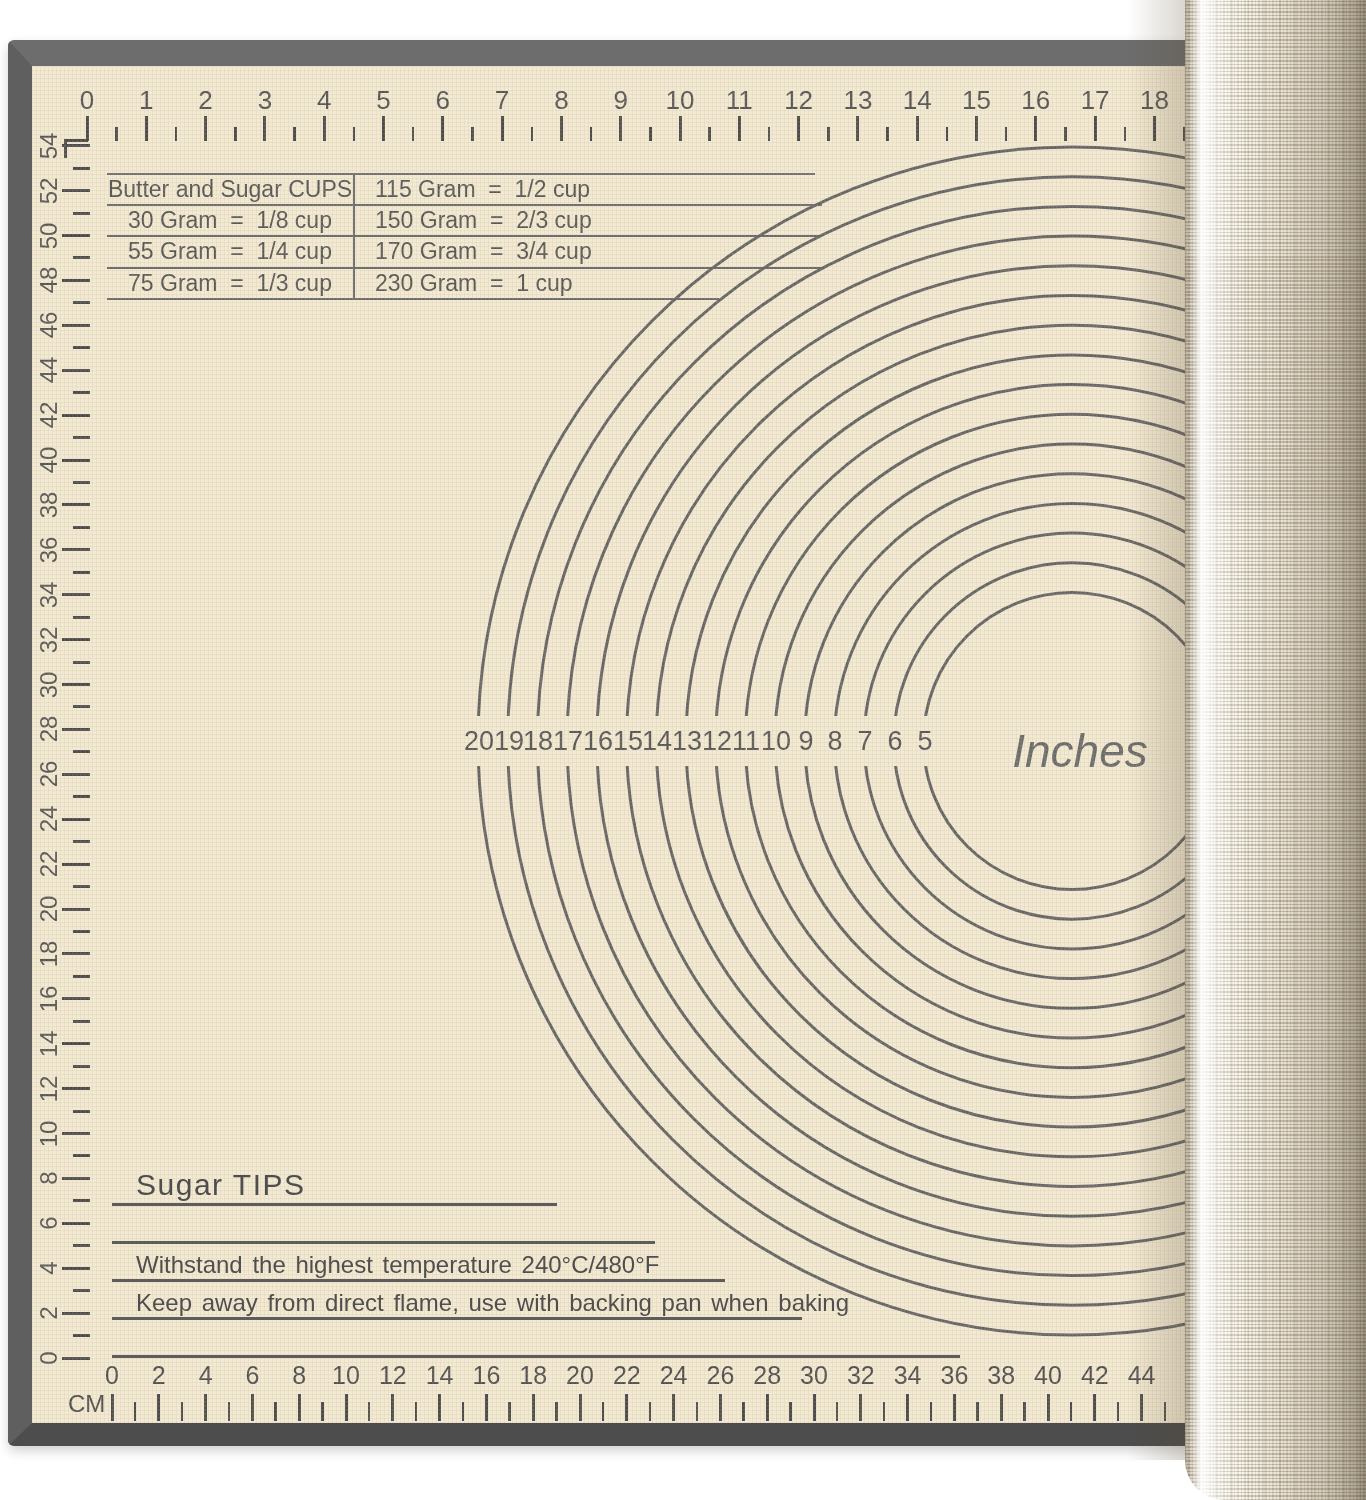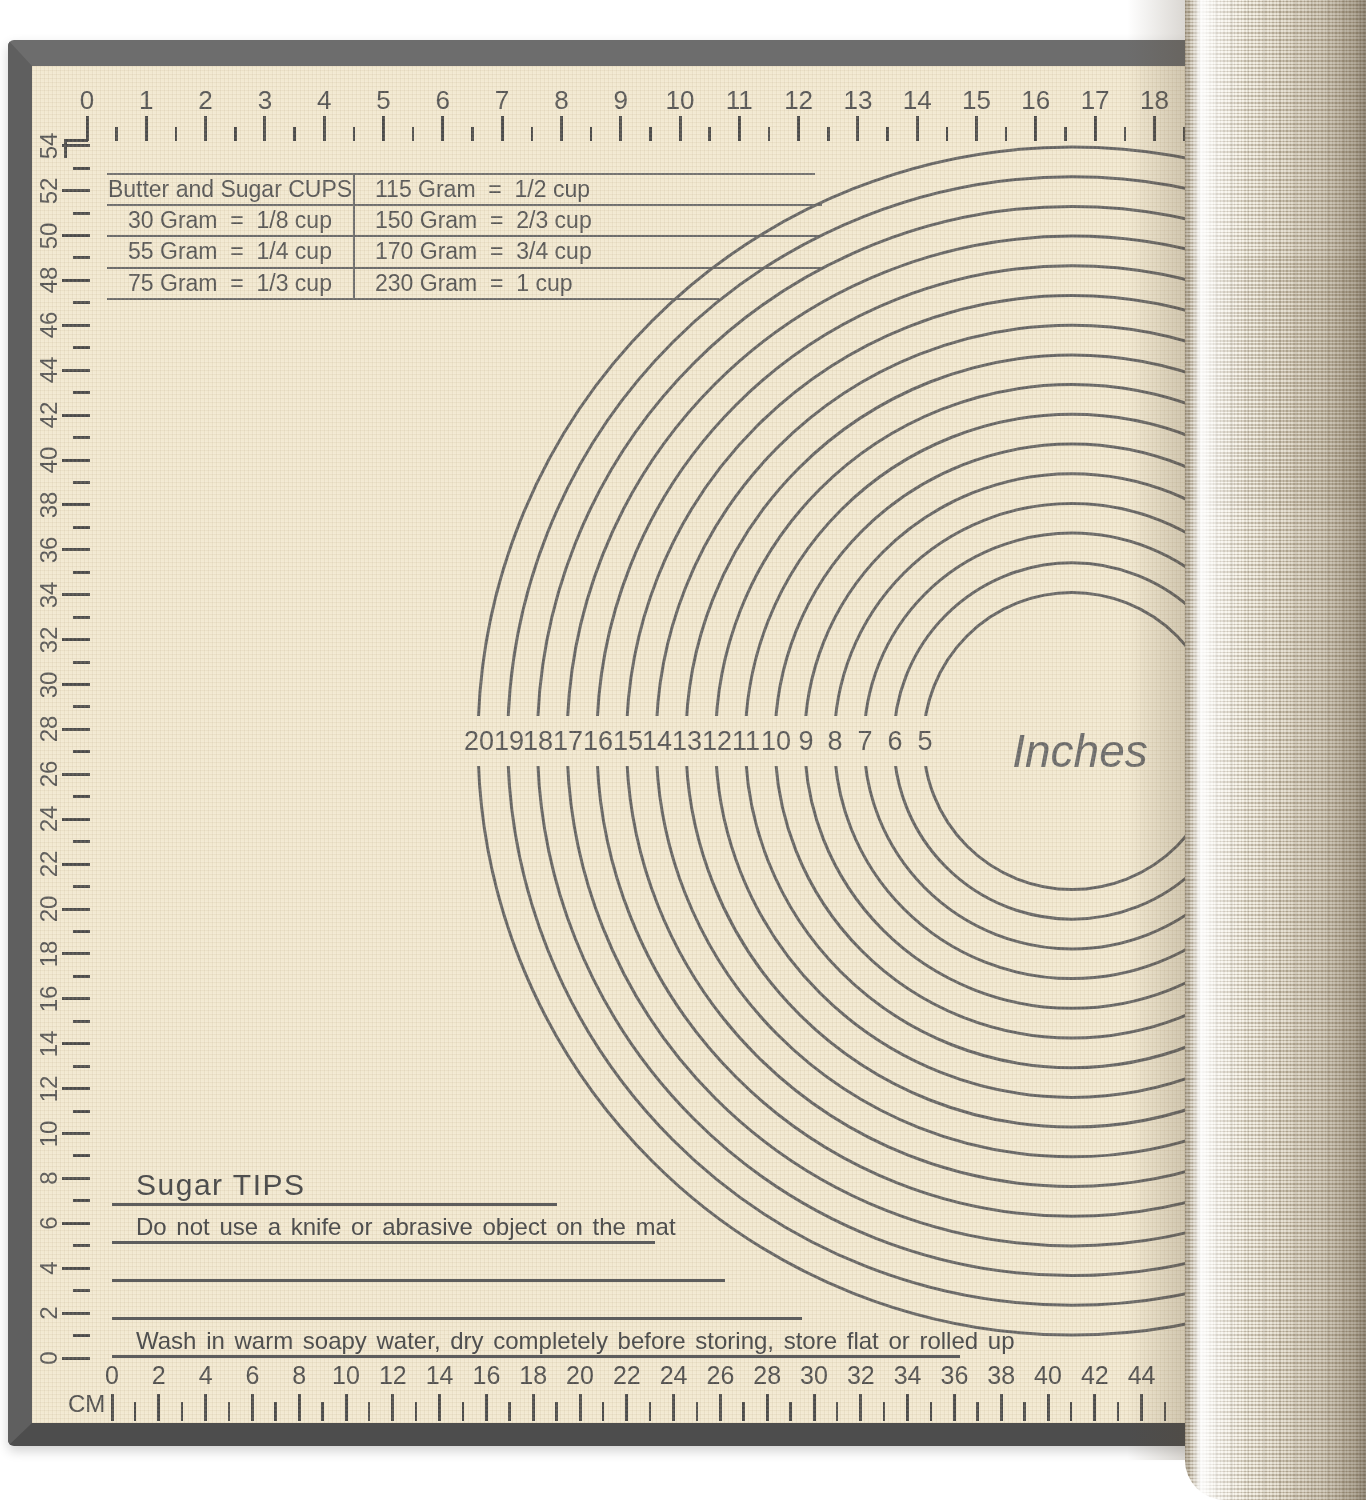--- a/index.html
+++ b/index.html
@@ -332,22 +332,22 @@
       <text x="865" y="750" text-anchor="middle" font-size="27" fill="#575757">7</text>
       <text x="895" y="750" text-anchor="middle" font-size="27" fill="#575757">6</text>
       <text x="925" y="750" text-anchor="middle" font-size="27" fill="#575757">5</text>
       <text x="1080" y="767" text-anchor="middle" font-size="46" font-style="italic" fill="#6a6a6a">Inches</text>
     </svg>
 
   <div class="mat-texture"></div>
 
   <div class="warm-heading">Sugar TIPS</div>
   <div class="tip-line" style="top:1203px;width:445px;"></div>
-  <div class="tip-text" style="top:1213px;">Do not use a knife or abrasive object on the mat</div>
   <div class="tip-line" style="top:1241px;width:543px;"></div>
+  <div class="tip-text" style="top:1251px;">Withstand the highest temperature 240°C/480°F</div>
   <div class="tip-line" style="top:1279px;width:613px;"></div>
+  <div class="tip-text" style="top:1289px;">Keep away from direct flame, use with backing pan when baking</div>
   <div class="tip-line" style="top:1317px;width:690px;"></div>
-  <div class="tip-text" style="top:1327px;">Wash in warm soapy water, dry completely before storing, store flat or rolled up</div>
   <div class="tip-line" style="top:1355px;width:848px;"></div>
 
   <div class="roll-shadow"></div>
   <div class="roll"></div>
 </div>
 
 </body></html>

